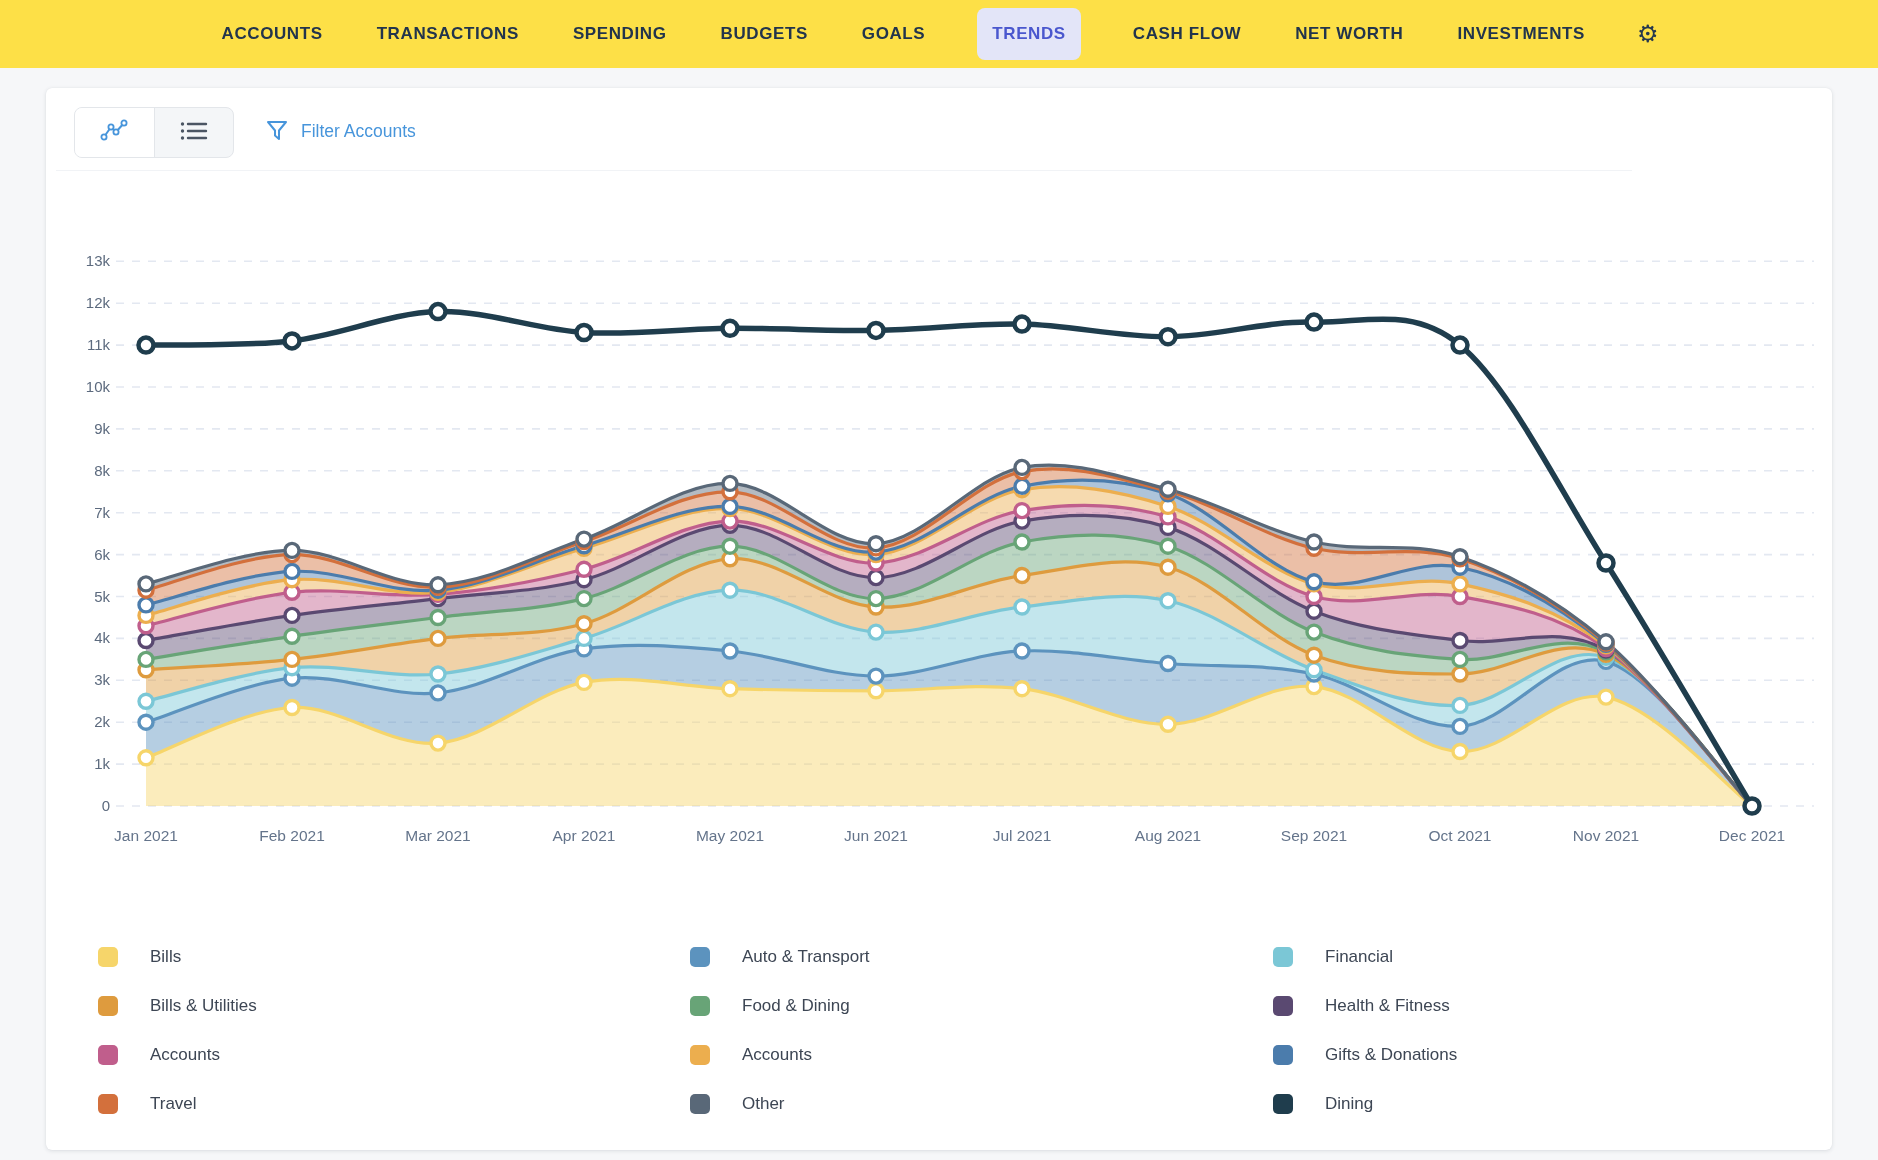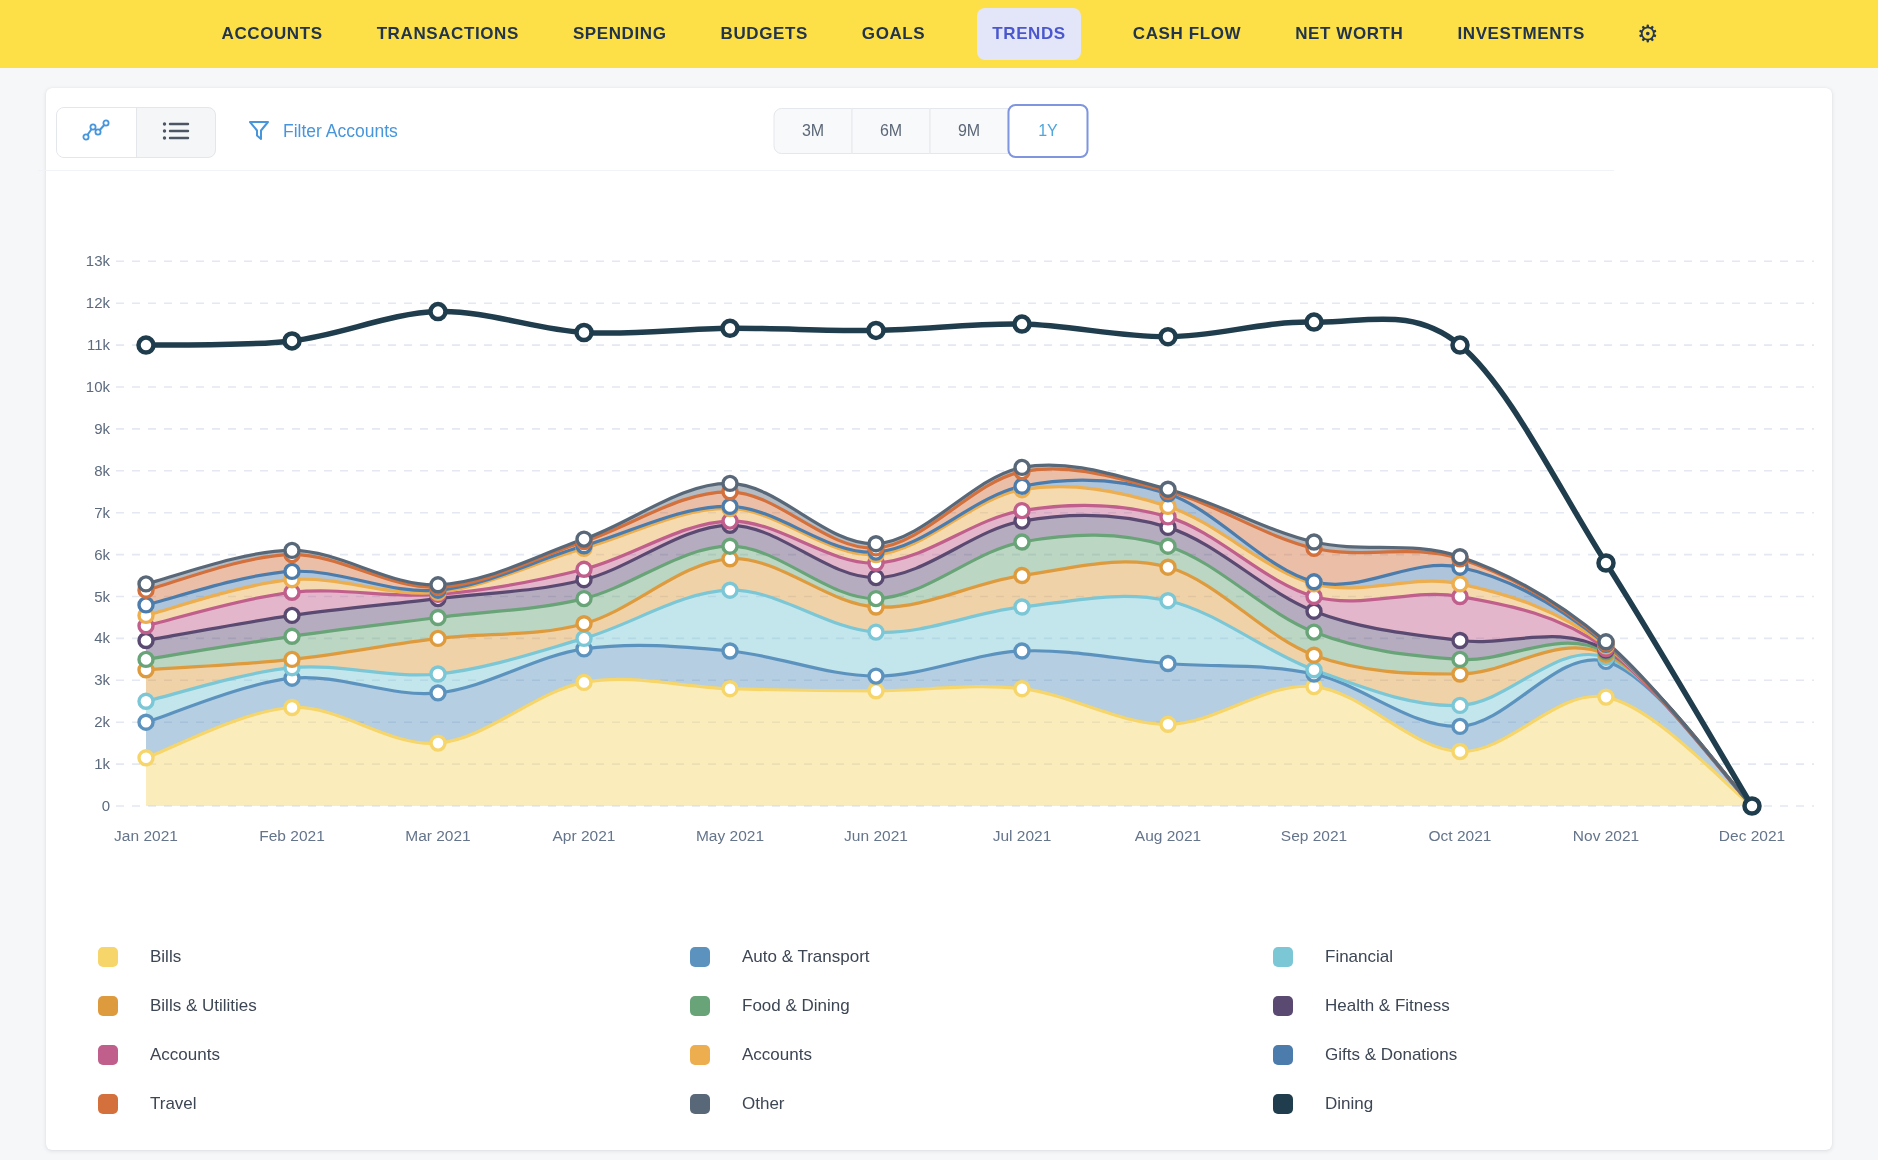--- a/index.html
+++ b/index.html
@@ -27,21 +27,21 @@
   .nav-gear{font-size:24px;color:#26384E;cursor:pointer;line-height:1;}
 
   
   .card{
     position:absolute;left:46px;top:88px;width:1786px;height:1062px;
     background:#FFFFFF;border-radius:6px;
     box-shadow:0 1px 4px rgba(25,39,60,.12), 0 0 1px rgba(25,39,60,.08);
   }
 
   
-  .toolbar{position:absolute;left:38px;top:88px;width:1576px;height:82px;z-index:15;
+  .toolbar{position:absolute;left:56px;top:88px;width:1576px;height:82px;z-index:15;
     border-bottom:1px solid #F1F3F6;}
   .view-toggle{
     position:absolute;left:18px;top:19px;height:49px;width:158px;
     display:flex;border:1px solid #E3E6EA;border-radius:8px;overflow:hidden;
     background:#F4F6F8;
   }
   .view-btn{flex:1;display:flex;align-items:center;justify-content:center;cursor:pointer;}
   .view-btn.active{background:#FFFFFF;}
   .view-btn + .view-btn{border-left:1px solid #E3E6EA;}
   .filter{
@@ -129,26 +129,20 @@
       </div>
     </div>
     <div class="filter">
       <span>
         <svg width="24" height="24" viewBox="0 0 24 24">
           <path d="M3 4 H21 L14 12.5 V21 L10 17.5 V12.5 Z" fill="none" stroke="#4795DB" stroke-width="2" stroke-linejoin="round"></path>
         </svg>
       </span>
       <span class="filter-label">Filter Accounts</span>
     </div>
-    <div class="range-group">
-        <div class="range-btn">3M</div>
-        <div class="range-btn">6M</div>
-        <div class="range-btn">9M</div>
-        <div class="range-btn active">1Y</div>
-      </div>
   </div>
 
   <svg class="chart" width="1878" height="1160">
       <g>
         <line x1="116" y1="806.0" x2="1814" y2="806.0" stroke="#E3E8F1" stroke-width="1.6" stroke-dasharray="8 8"></line>
         <line x1="116" y1="764.1" x2="1814" y2="764.1" stroke="#E3E8F1" stroke-width="1.6" stroke-dasharray="8 8"></line>
         <line x1="116" y1="722.2" x2="1814" y2="722.2" stroke="#E3E8F1" stroke-width="1.6" stroke-dasharray="8 8"></line>
         <line x1="116" y1="680.3" x2="1814" y2="680.3" stroke="#E3E8F1" stroke-width="1.6" stroke-dasharray="8 8"></line>
         <line x1="116" y1="638.4" x2="1814" y2="638.4" stroke="#E3E8F1" stroke-width="1.6" stroke-dasharray="8 8"></line>
         <line x1="116" y1="596.5" x2="1814" y2="596.5" stroke="#E3E8F1" stroke-width="1.6" stroke-dasharray="8 8"></line>

